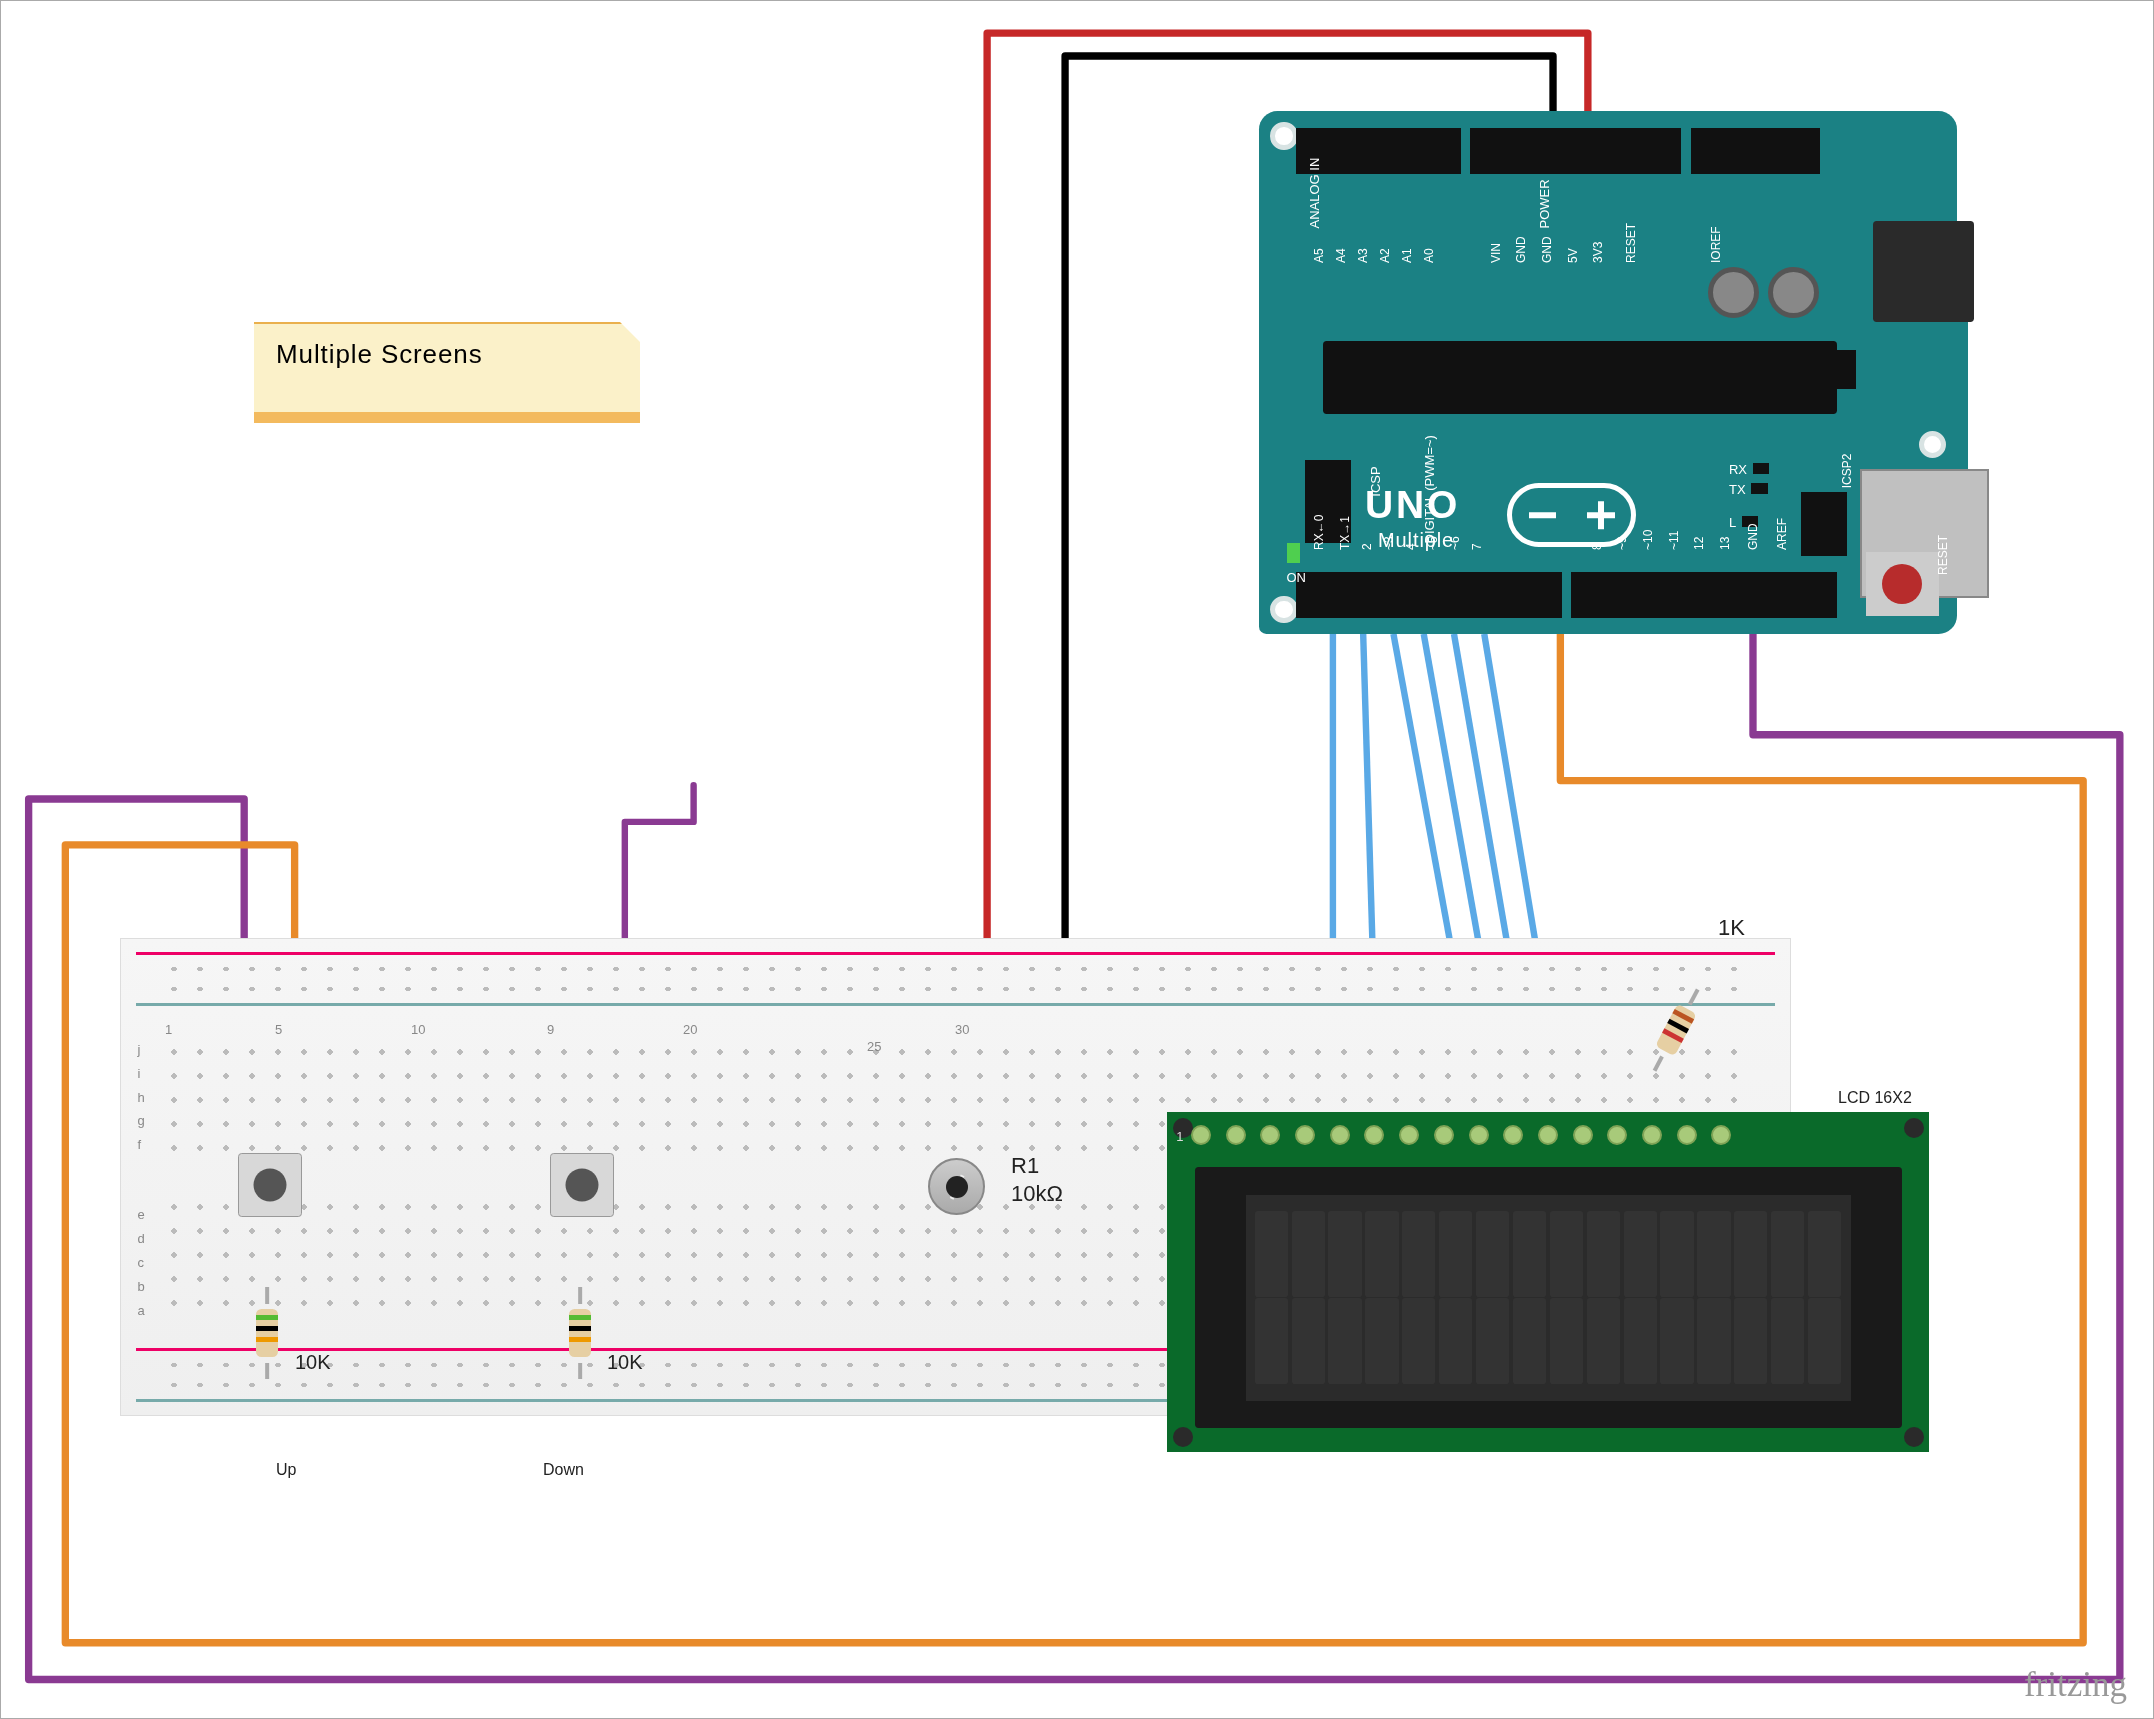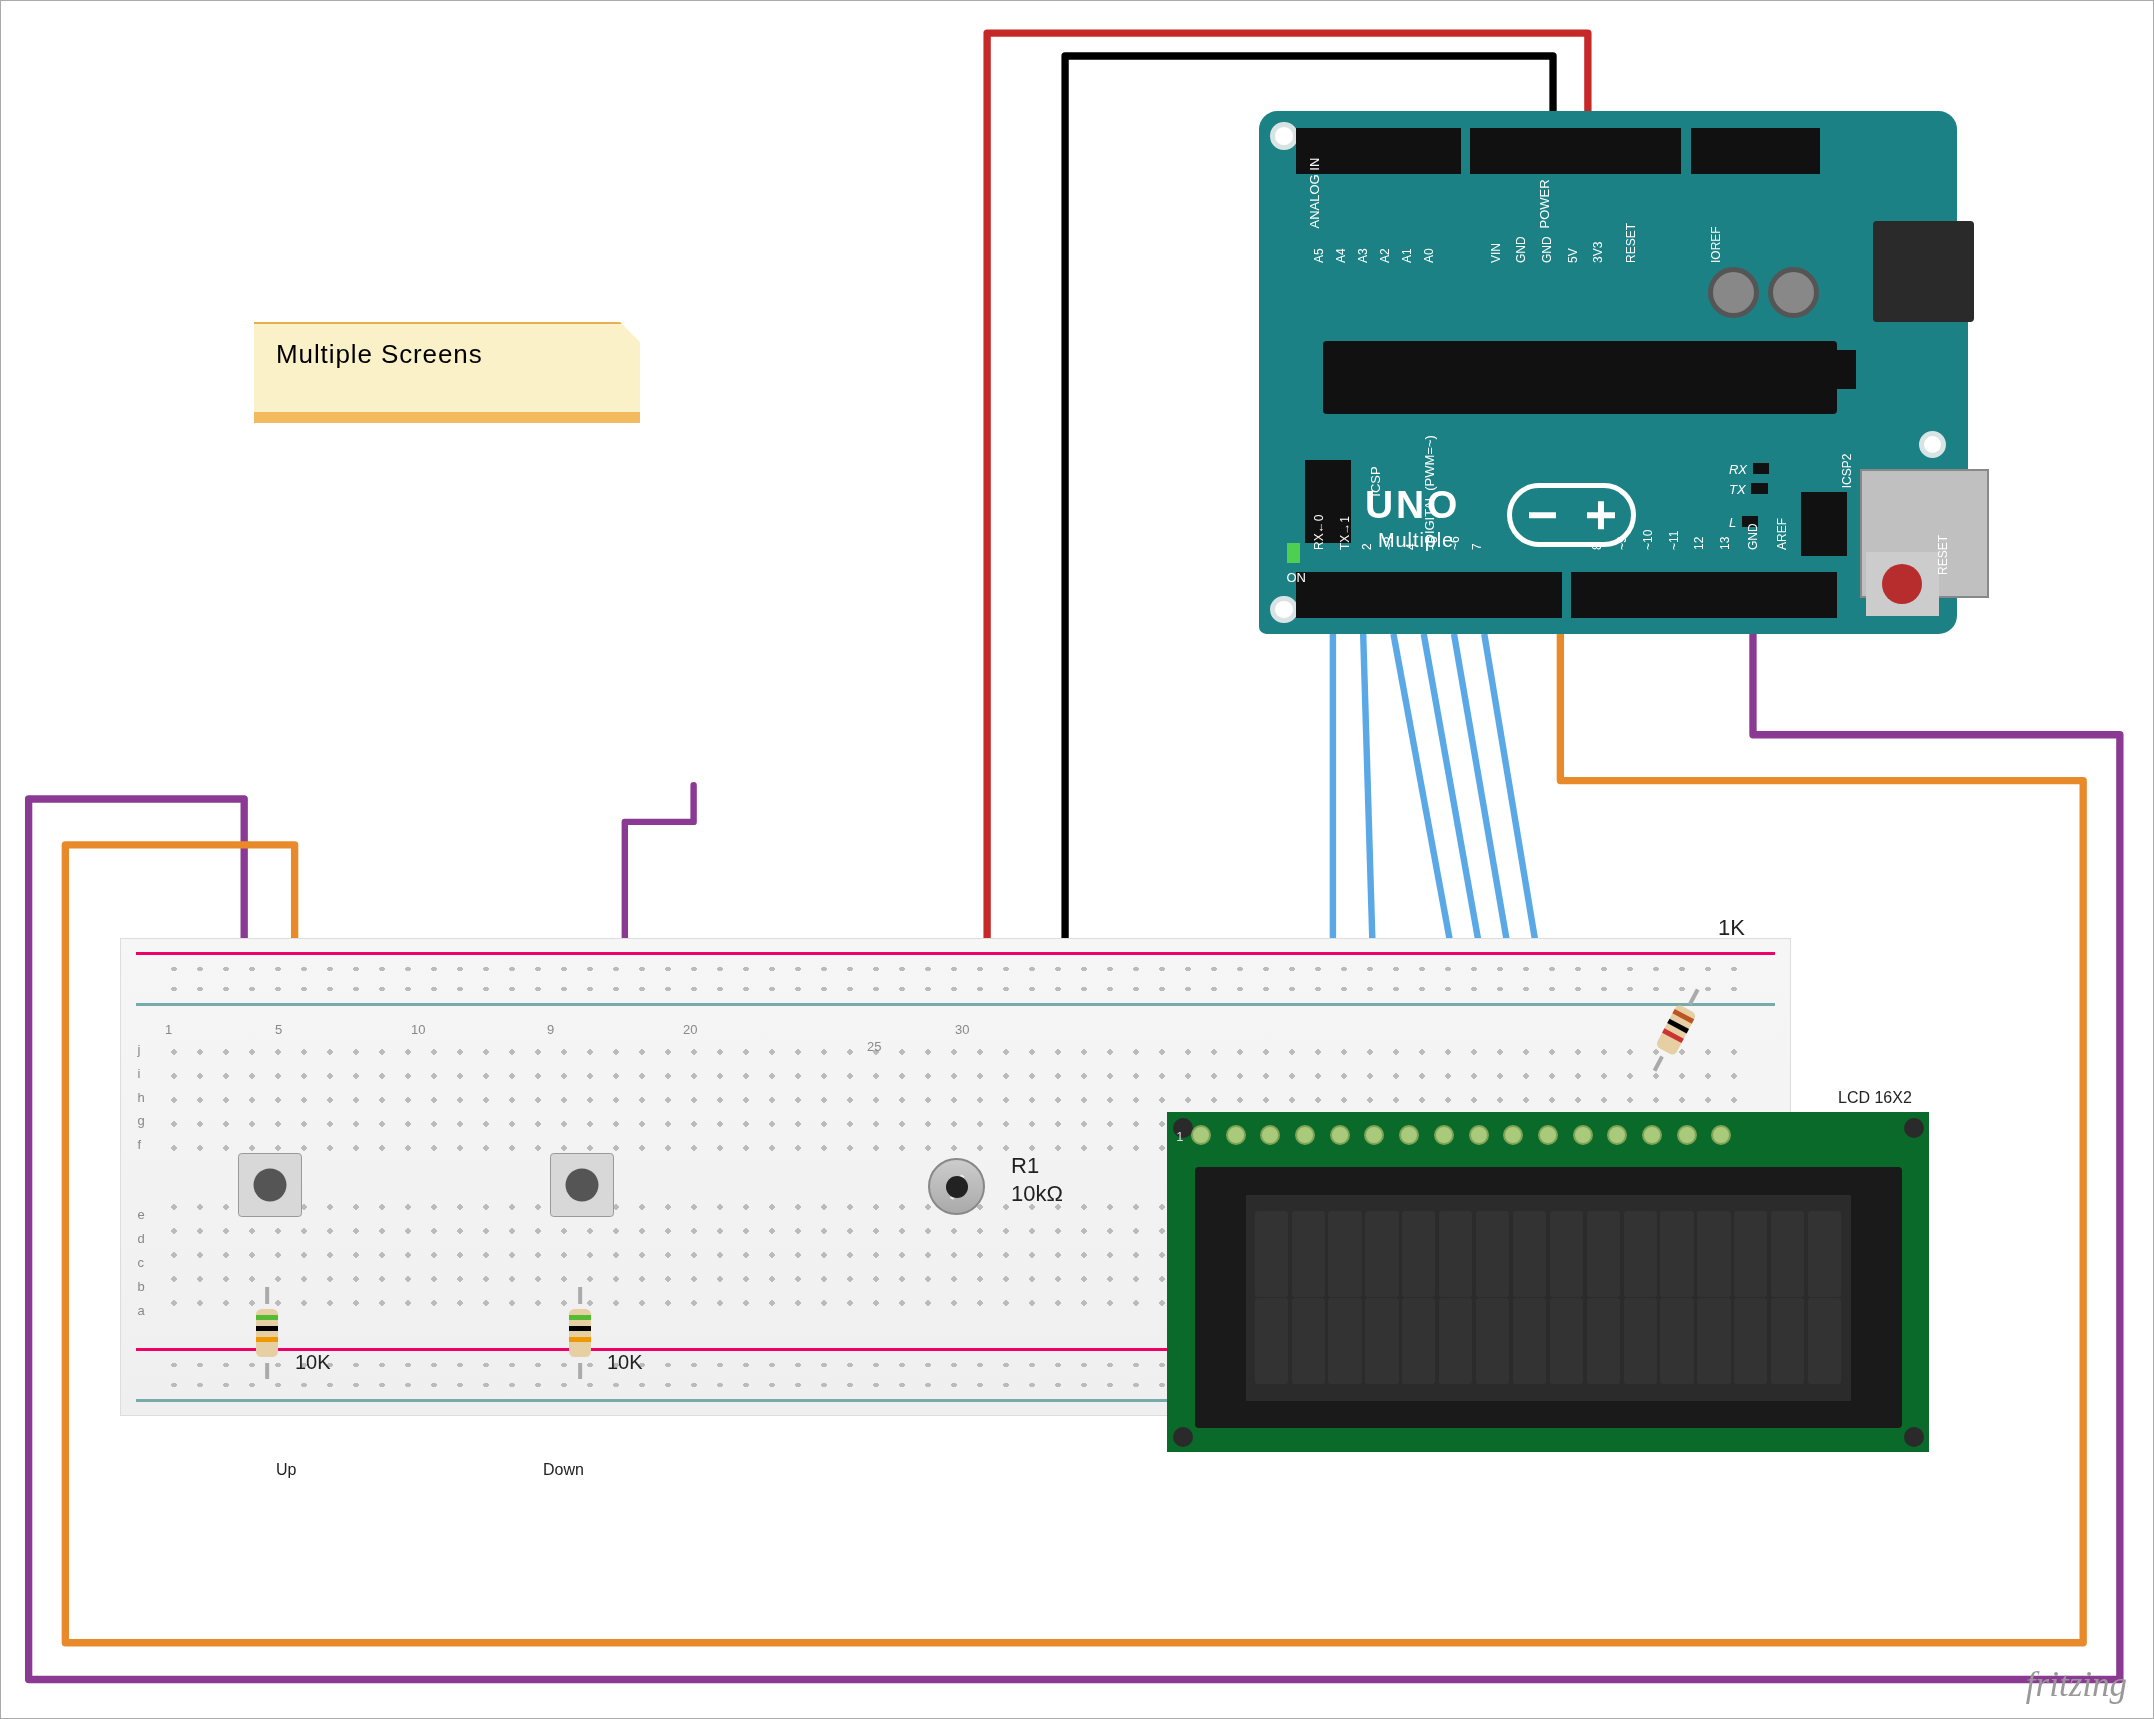--- a/index.html
+++ b/index.html
@@ -96,21 +96,21 @@
   .arduino .header.bot1{left:37px; bottom:16.5px; width:266px;}
   .arduino .header.bot2{left:312px; bottom:16.5px; width:266px;}
   .arduino .header2x{position:absolute; background:#111; width:46px; display:flex; flex-direction:column; gap:2.8px; padding:3.7px;}
   .arduino .header2x.icsp{left:46px; top:349px; height:83px;}
   .arduino .header2x.icsp2{right:110px; bottom:78px; height:64px;}
   .arduino .plabel{position:absolute; color:#fff; font-size:12px; white-space:nowrap; transform:rotate(-90deg); transform-origin:left top;}
   .arduino .plabel-row-top{top:152px;}
   .arduino .caps{position:absolute; right:138px; top:156px; display:flex; gap:9.2px;}
   .arduino .cap{width:51px; height:51px; background:#888; border-radius:50%; border:5.5px solid #555;}
   .arduino .smallchip{position:absolute; right:101px; top:239px; width:59px; height:39px; background:#111;}
-  .arduino .rxtx{position:absolute; right:188px; top:349px; color:#fff; font-size:13px; line-height:20px;font-style:italic;}
+  .arduino .rxtx{position:absolute; right:188px; top:349px; color:#fff; font-size:13px; line-height:20px;}
   .arduino .rxtx .led{display:inline-block; width:16.5px; height:11px; background:#111; margin-left:5.5px;}
   .arduino .on{position:absolute; left:27.5px; top:432px; color:#fff; font-size:13px;}
   .arduino .on .led{display:inline-block; width:13px; height:20px; background:#4fcf4f; margin-bottom:3.7px;}
   .arduino .ic2lbl{position:absolute; right:92px; bottom:156px; transform:rotate(-90deg); color:#fff; font-size:12px;}
   .arduino .icsplbl{position:absolute; left:101px; top:363px; transform:rotate(-90deg); color:#fff; font-size:13px;}
   .arduino .digitallbl{position:absolute; left:170px; bottom:83px; color:#fff; font-size:13px; transform:rotate(-90deg); transform-origin:left;}
   .arduino .analoglbl{position:absolute; left:55px; top:110px; color:#fff; font-size:13px; transform:rotate(-90deg); transform-origin:left;}
   .arduino .powerlbl{position:absolute; left:285px; top:110px; color:#fff; font-size:13px; transform:rotate(-90deg); transform-origin:left;}
   .arduino .hole{position:absolute; width:27.5px; height:27.5px; border-radius:50%; background:#fff; border:5.5px solid #d8e3e3;}
 
@@ -155,21 +155,21 @@
   .lcd-screen{position:absolute; left:51px; right:51px; top:27.5px; bottom:27.5px; background:#2b2b2b;}
   .lcd-row{position:absolute; left:9.2px; right:9.2px; height:42%; display:flex; gap:3.7px;}
   .lcd-cell{flex:1; background:#333; border-radius:2.8px;}
   .lcd-pin-lbl{position:absolute; top:16.5px; color:#ddd; font-size:13px;}
   .lcd-hole{position:absolute; width:20px; height:20px; background:#2a2a2a; border-radius:50%;}
 
   
   .flabel{position:absolute; font-size:16px; color:#222;}
 
   
-  .watermark{position:absolute; right:26px; bottom:13px; font-family:Georgia,serif; font-style:italic; font-size:35px; color:#999;}
+  .watermark{position:absolute; right:26px; bottom:13px; font-family:Georgia,serif; font-size:35px; color:#999;}
 </style>
 </head>
 <body>
 
 <div class="canvas">
 
   <svg class="wires" viewBox="0 0 2346 1872">
 
     <path d="M 265 1075 L 265 870 L 30 870 L 30 1830 L 2310 1830 L 2310 800 L 1910 800 L 1910 690" stroke="#8a3a92" stroke-width="8" fill="none" stroke-linejoin="round" stroke-linecap="round"></path>
 

